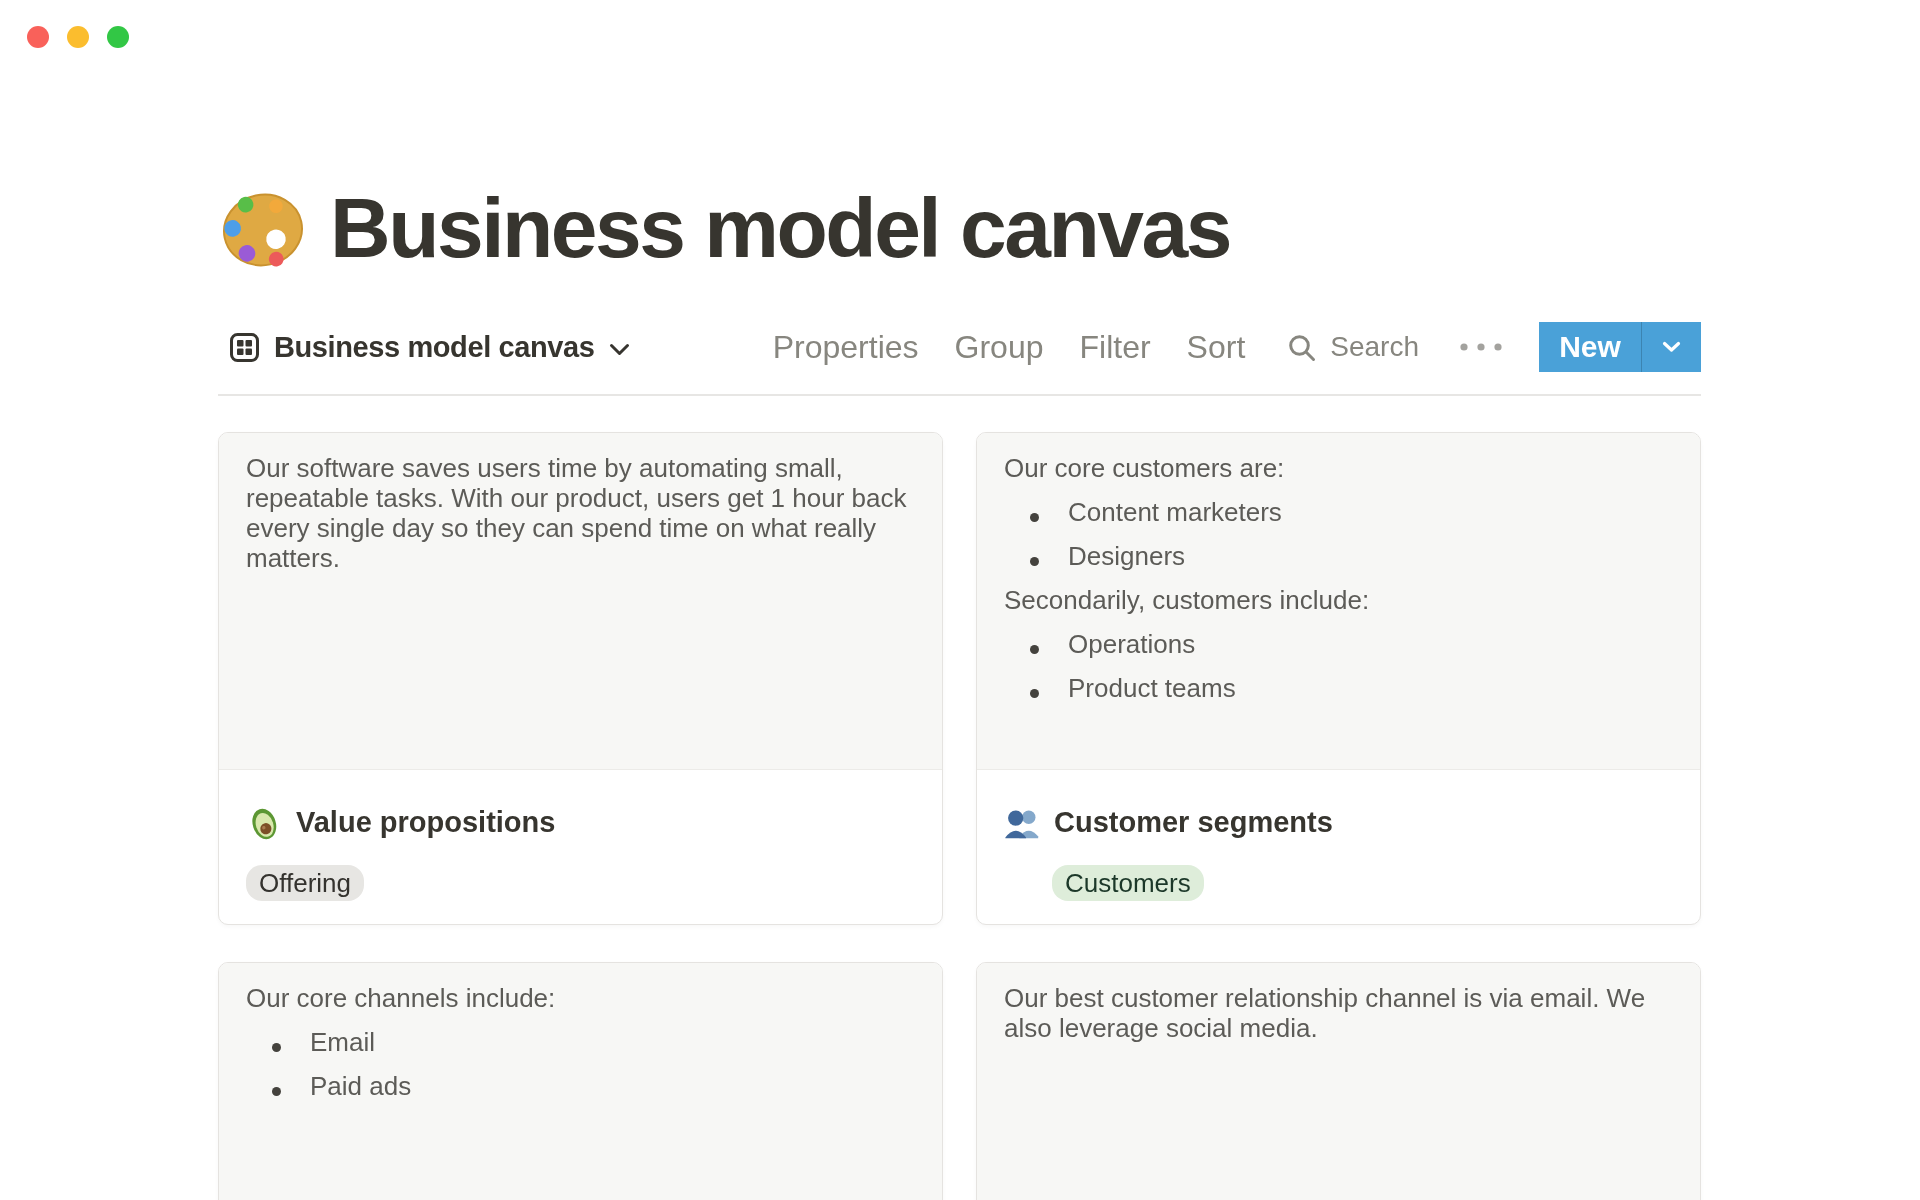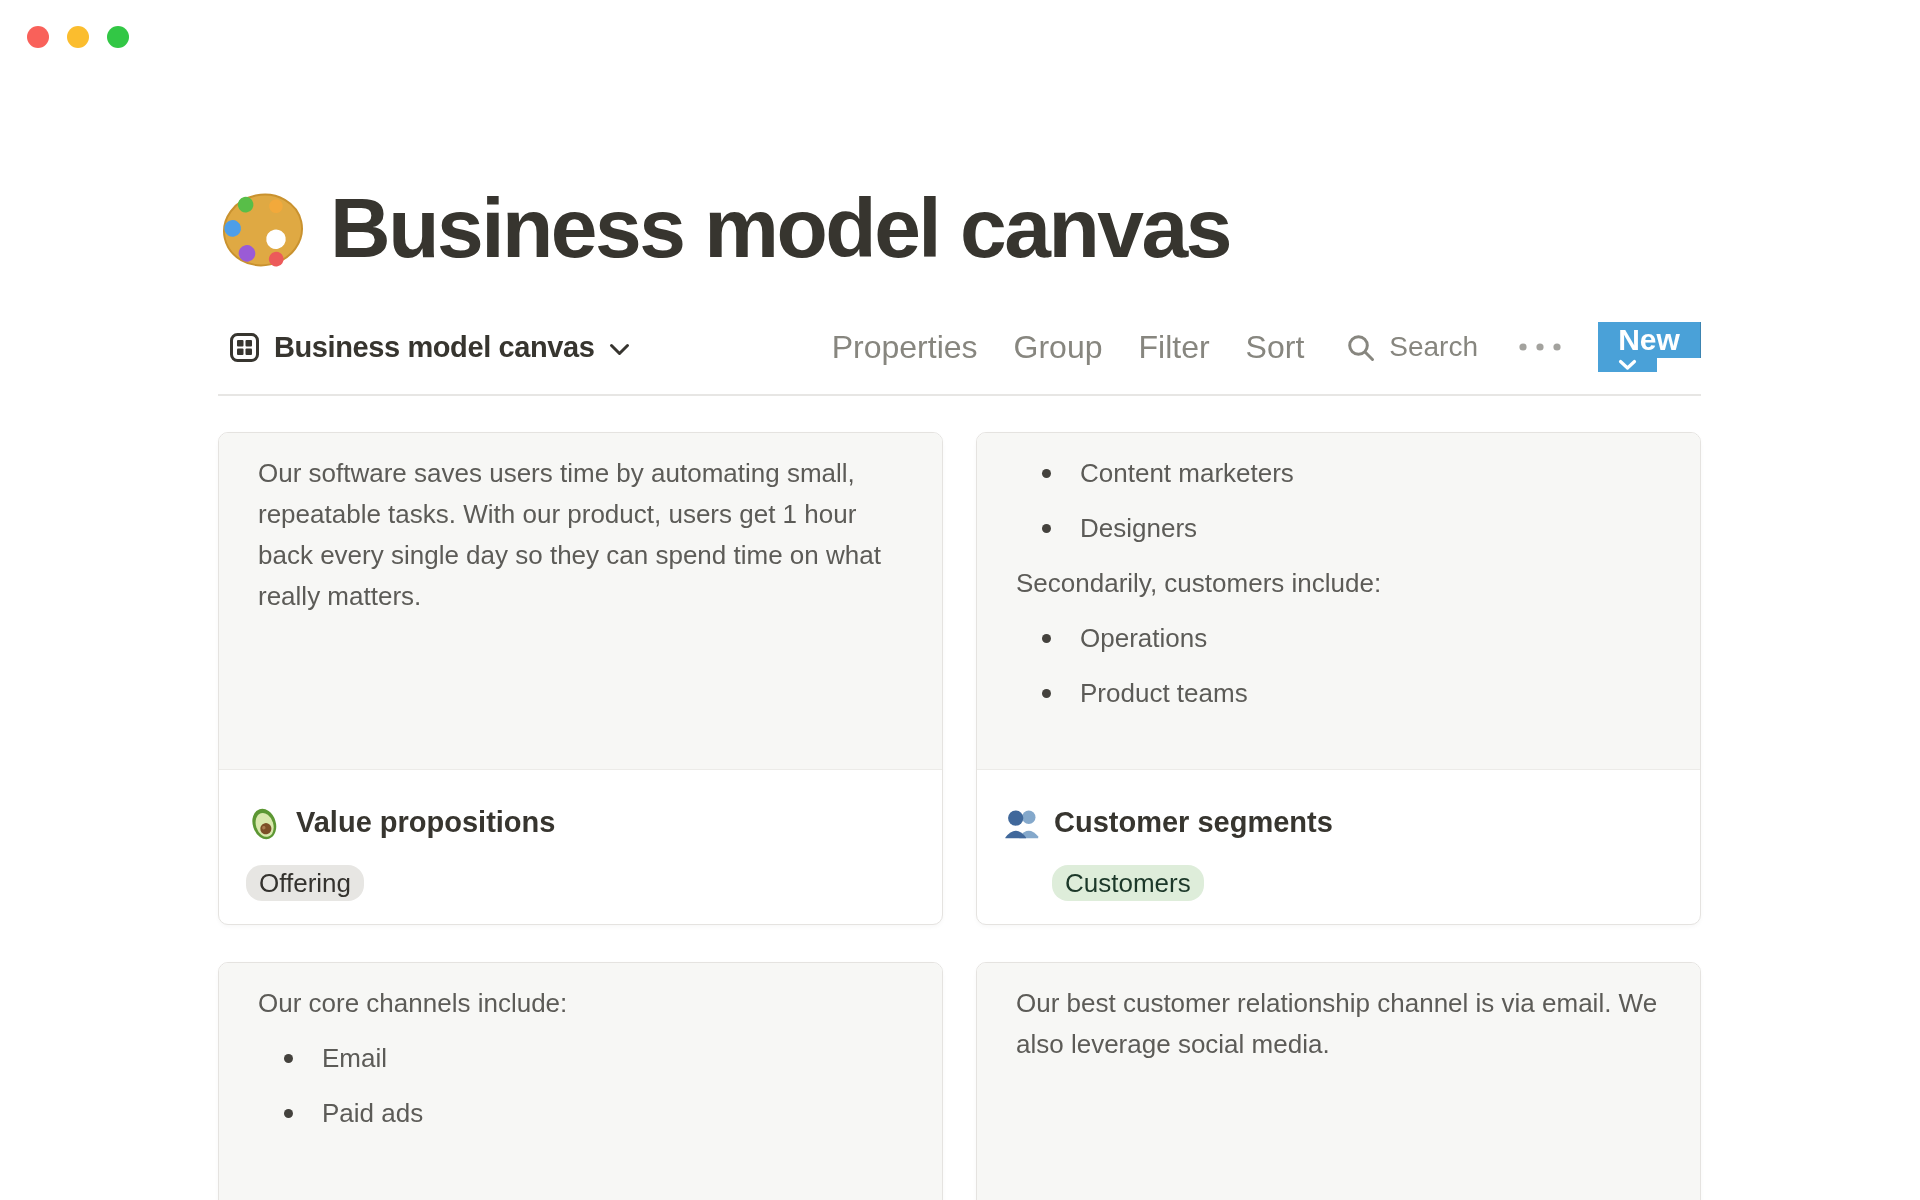--- a/index.html
+++ b/index.html
@@ -40,21 +40,21 @@
     background:none; border:none; padding:0; margin-left:36px;
     font-family:Liberation Sans, sans-serif; font-size:32px; color:#87867F; cursor:pointer; white-space:nowrap;
   }
   .tb-btn:first-child { margin-left:0; }
   .search-btn { display:flex; align-items:flex-end; gap:13px; margin-left:42px;
                 color:#87867F; font-size:28px; cursor:pointer; }
   .search-btn svg { width:30px; height:30px; display:block; }
   .more-btn { margin-left:40px; cursor:pointer; display:flex; align-items:center; }
   .more-btn svg { width:44px; height:10px; display:block; }
 
-  .new-group { margin-left:36px; display:flex; height:50px; border-radius:0; overflow:hidden;flex-direction:column; }
+  .new-group { margin-left:36px; display:flex; height:50px; border-radius:0; overflow:hidden; }
   .new-main {
     width:103px; border:none; cursor:pointer;
     background:#4AA1D8; color:#ffffff; font-family:inherit;
     font-size:30px; font-weight:700; border-right:1px solid rgba(0,0,0,0.18);
   }
   .new-chev {
     width:59px; border:none; cursor:pointer; background:#4AA1D8;
     display:flex; align-items:center; justify-content:center;
   }
   .new-chev svg { width:19px; height:12px; display:block; }
@@ -68,21 +68,21 @@
   .card {
     width:725px; height:493px; background:#ffffff;
     border:1px solid #E5E3E0; border-radius:10px; overflow:hidden;
     box-shadow:0 2px 4px rgba(15,15,15,0.03); cursor:pointer;
   }
   .preview {
     height:337px; background:#F7F7F5; border-bottom:1px solid #ECEBE8;
     padding:20px 27px 0; overflow:hidden;
     color:#5C5B57; font-size:26px;
   }
-  .block { line-height:41px; margin-bottom:14px;margin-left:12px; }
+  .block { line-height:30px; margin-bottom:14px; }
   .block.li { position:relative; padding-left:64px; }
   .block.li::before {
     content:""; position:absolute; left:26px; top:16px;
     width:9px; height:9px; border-radius:50%; background:#44423D;
   }
   .card-body { padding:22px 27px 0; }
   .card-title { display:flex; align-items:center; gap:14px;
                 font-size:29px; font-weight:700; color:#37352F; line-height:37px;margin-top:12px; }
   .card-title svg { width:36px; height:36px; display:block; }
   .tag {
@@ -199,20 +199,21 @@
             </svg>
           </span>
           <span>Value propositions</span>
         </div>
         <span class="tag tag-default">Offering</span>
       </div>
     </article>
 
     <article class="card">
       <div class="preview">
+        <div class="block p">Our core customers are:</div>
         <div class="block li">Content marketers</div>
         <div class="block li">Designers</div>
         <div class="block p">Secondarily, customers include:</div>
         <div class="block li">Operations</div>
         <div class="block li">Product teams</div>
       </div>
       <div class="card-body">
         <div class="card-title">
           <span>
             <svg viewBox="0 0 40 34">

